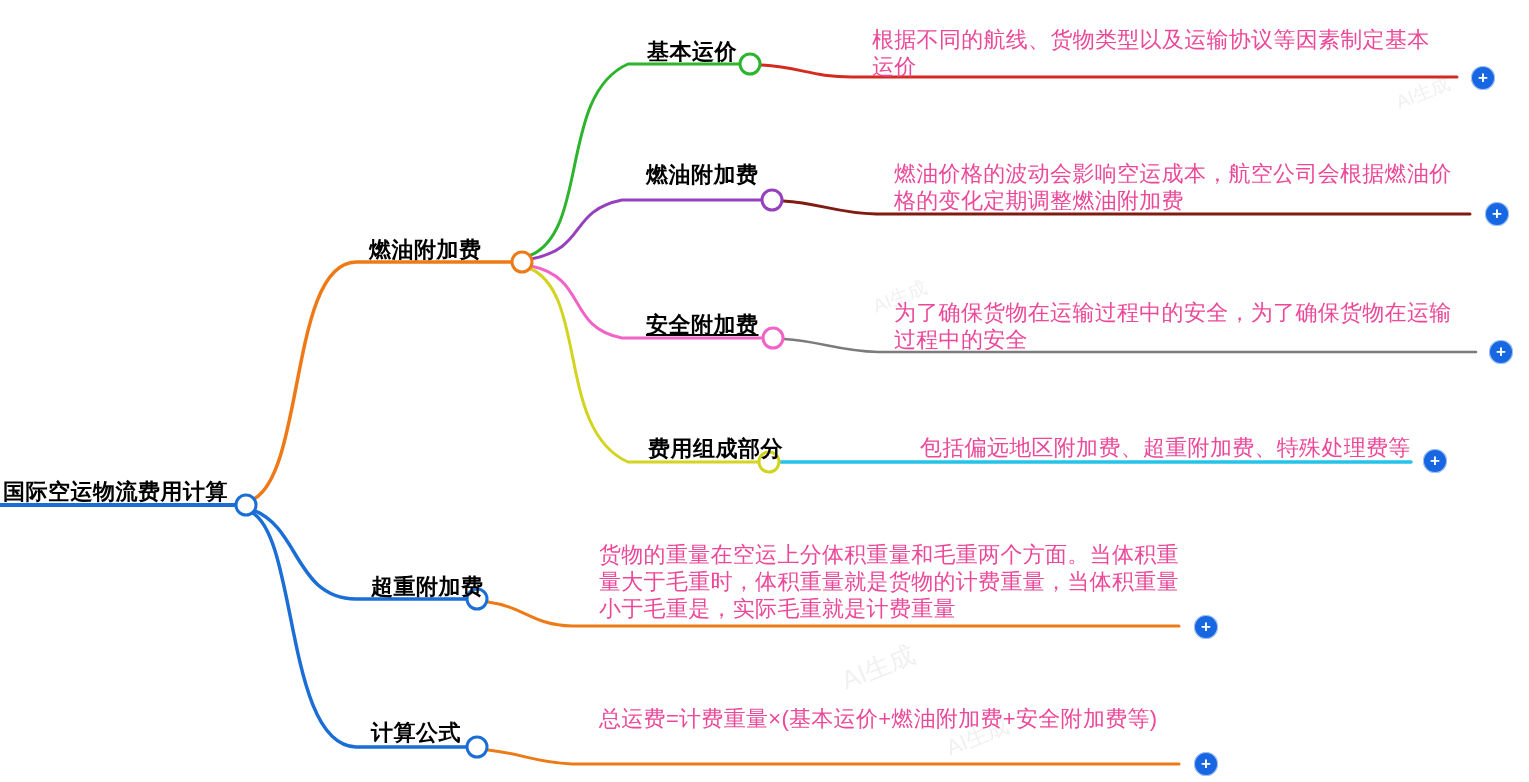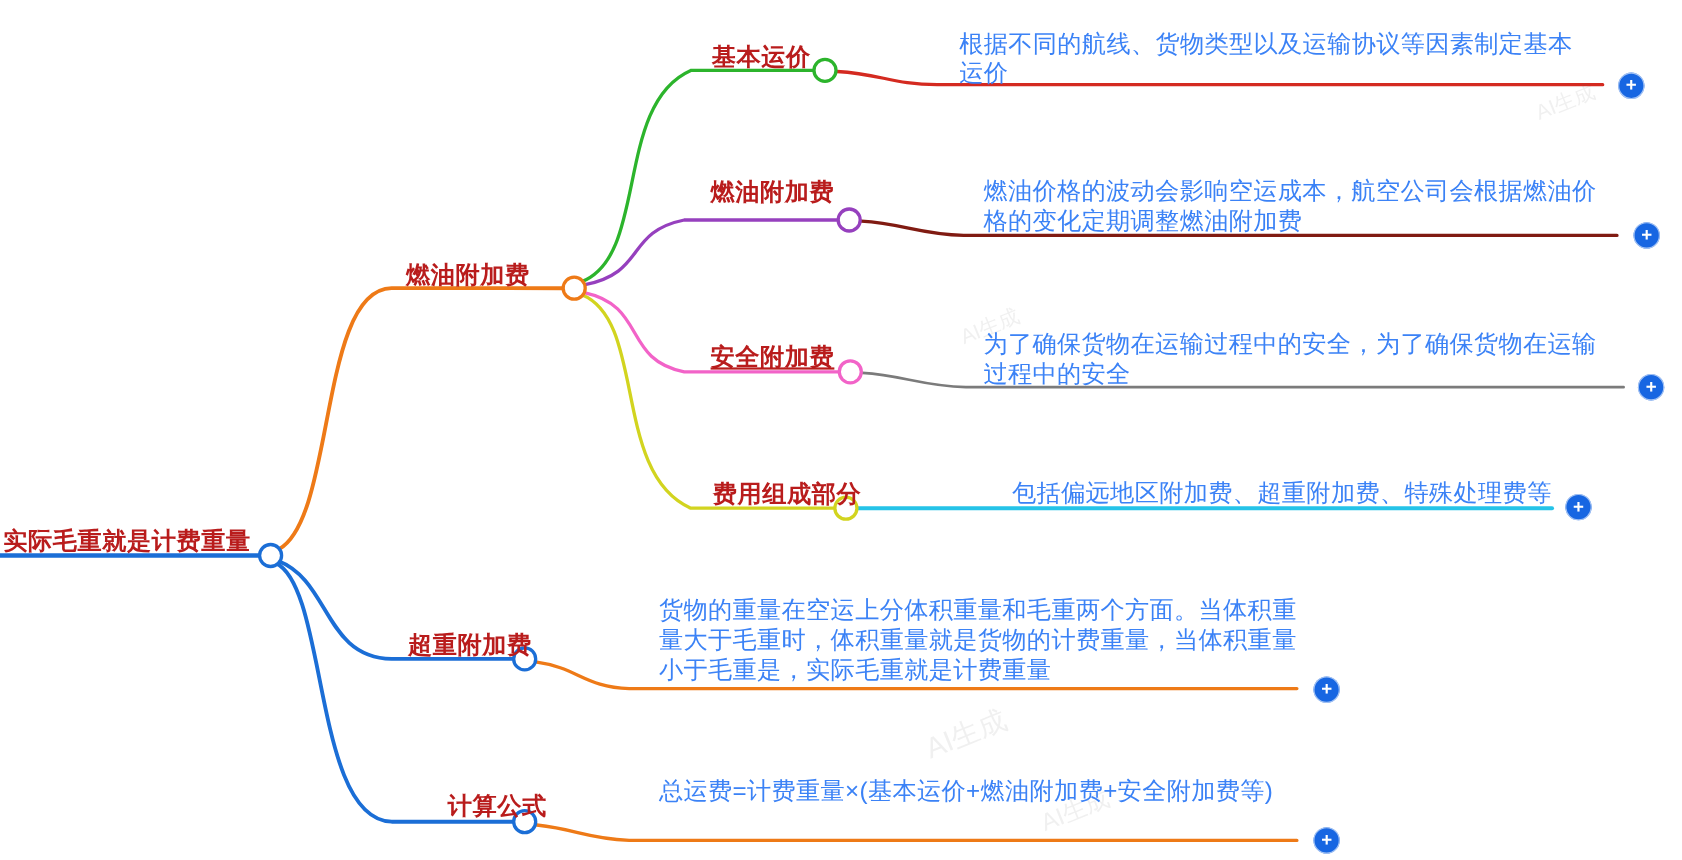--- a/index.html
+++ b/index.html
@@ -2,25 +2,25 @@
 <html><head>
 <meta charset="utf-8">
 <style>
   html,body{margin:0;padding:0;background:#fff;}
   .canvas{
     position:relative;width:1529px;height:782px;background:#ffffff;
     overflow:hidden;font-family:"Liberation Sans",sans-serif;
   }
   svg.edges{position:absolute;left:0;top:0;}
   .label{
-    position:absolute;font-weight:bold;font-size:22px;color:#b91c1c;
+    position:absolute;font-weight:bold;font-size:22px;color:#000000;
     white-space:nowrap;letter-spacing:0.5px;cursor:pointer;
   }
   .desc{
-    position:absolute;font-size:22px;line-height:27px;color:#3b82f6;
+    position:absolute;font-size:22px;line-height:27px;color:#ec4899;
     letter-spacing:0.3px;cursor:pointer;
   }
   .plus{
     position:absolute;width:24px;height:24px;border-radius:50%;
     background:#1766e2;display:flex;align-items:center;justify-content:center;
     border:none;padding:0;cursor:pointer;box-shadow:0 0 0 1px rgba(255,255,255,0.6) inset;
   }
   .plus span{color:#ffffff;font-size:17px;font-weight:bold;line-height:1;transform:translateY(-1px);}
   .watermark{
     position:absolute;color:rgba(110,110,110,0.10);transform:rotate(-22deg);
@@ -70,35 +70,35 @@
     <circle cx="769" cy="462" r="10" fill="#ffffff" stroke="#d2d41f" stroke-width="3"></circle>
     <circle cx="477" cy="599" r="10" fill="#ffffff" stroke="#1b6ed6" stroke-width="3"></circle>
     <circle cx="477" cy="747" r="10" fill="#ffffff" stroke="#1b6ed6" stroke-width="3"></circle>
   </svg>
 
   <span class="watermark" style="left:1395px;top:80px;font-size:19px;">AI生成</span>
   <span class="watermark" style="left:872px;top:284px;font-size:19px;">AI生成</span>
   <span class="watermark" style="left:840px;top:650px;font-size:26px;">AI生成</span>
   <span class="watermark" style="left:945px;top:722px;font-size:22px;">AI生成</span>
 
-  <div class="label" style="left:3px;top:477px;">实际毛重就是计费重量</div>
+  <div class="label" style="left:3px;top:477px;">国际空运物流费用计算</div>
 
   <div class="label" style="left:369px;top:235px;">燃油附加费</div>
 
   <div class="label" style="left:647px;top:37px;">基本运价</div>
 
   <div class="label" style="left:646px;top:160px;">燃油附加费</div>
 
   <div class="label" style="left:646px;top:310px;text-decoration:underline;">安全附加费</div>
 
   <div class="label" style="left:648px;top:434px;">费用组成部分</div>
 
   <div class="label" style="left:371px;top:572px;">超重附加费</div>
 
-  <div class="label" style="left:371px;top:718px;margin-left:36px;">计算公式</div>
+  <div class="label" style="left:371px;top:718px;">计算公式</div>
 
   <div class="desc" style="left:872px;top:26px;width:578px;">根据不同的航线、货物类型以及运输协议等因素制定基本运价</div>
 
   <div class="desc" style="left:894px;top:162px;width:578px;font-family:Liberation Mono, monospace;">燃油价格的波动会影响空运成本，航空公司会根据燃油价格的变化定期调整燃油附加费</div>
 
   <div class="desc" style="left:894px;top:299px;width:578px;">为了确保货物在运输过程中的安全，为了确保货物在运输过程中的安全</div>
 
   <div class="desc" style="left:899px;top:434px;width:560px;white-space:nowrap;margin-left:21px;">包括偏远地区附加费、超重附加费、特殊处理费等</div>
 
   <div class="desc" style="left:599px;top:541px;width:600px;">货物的重量在空运上分体积重量和毛重两个方面。当体积重量大于毛重时，体积重量就是货物的计费重量，当体积重量小于毛重是，实际毛重就是计费重量</div>

